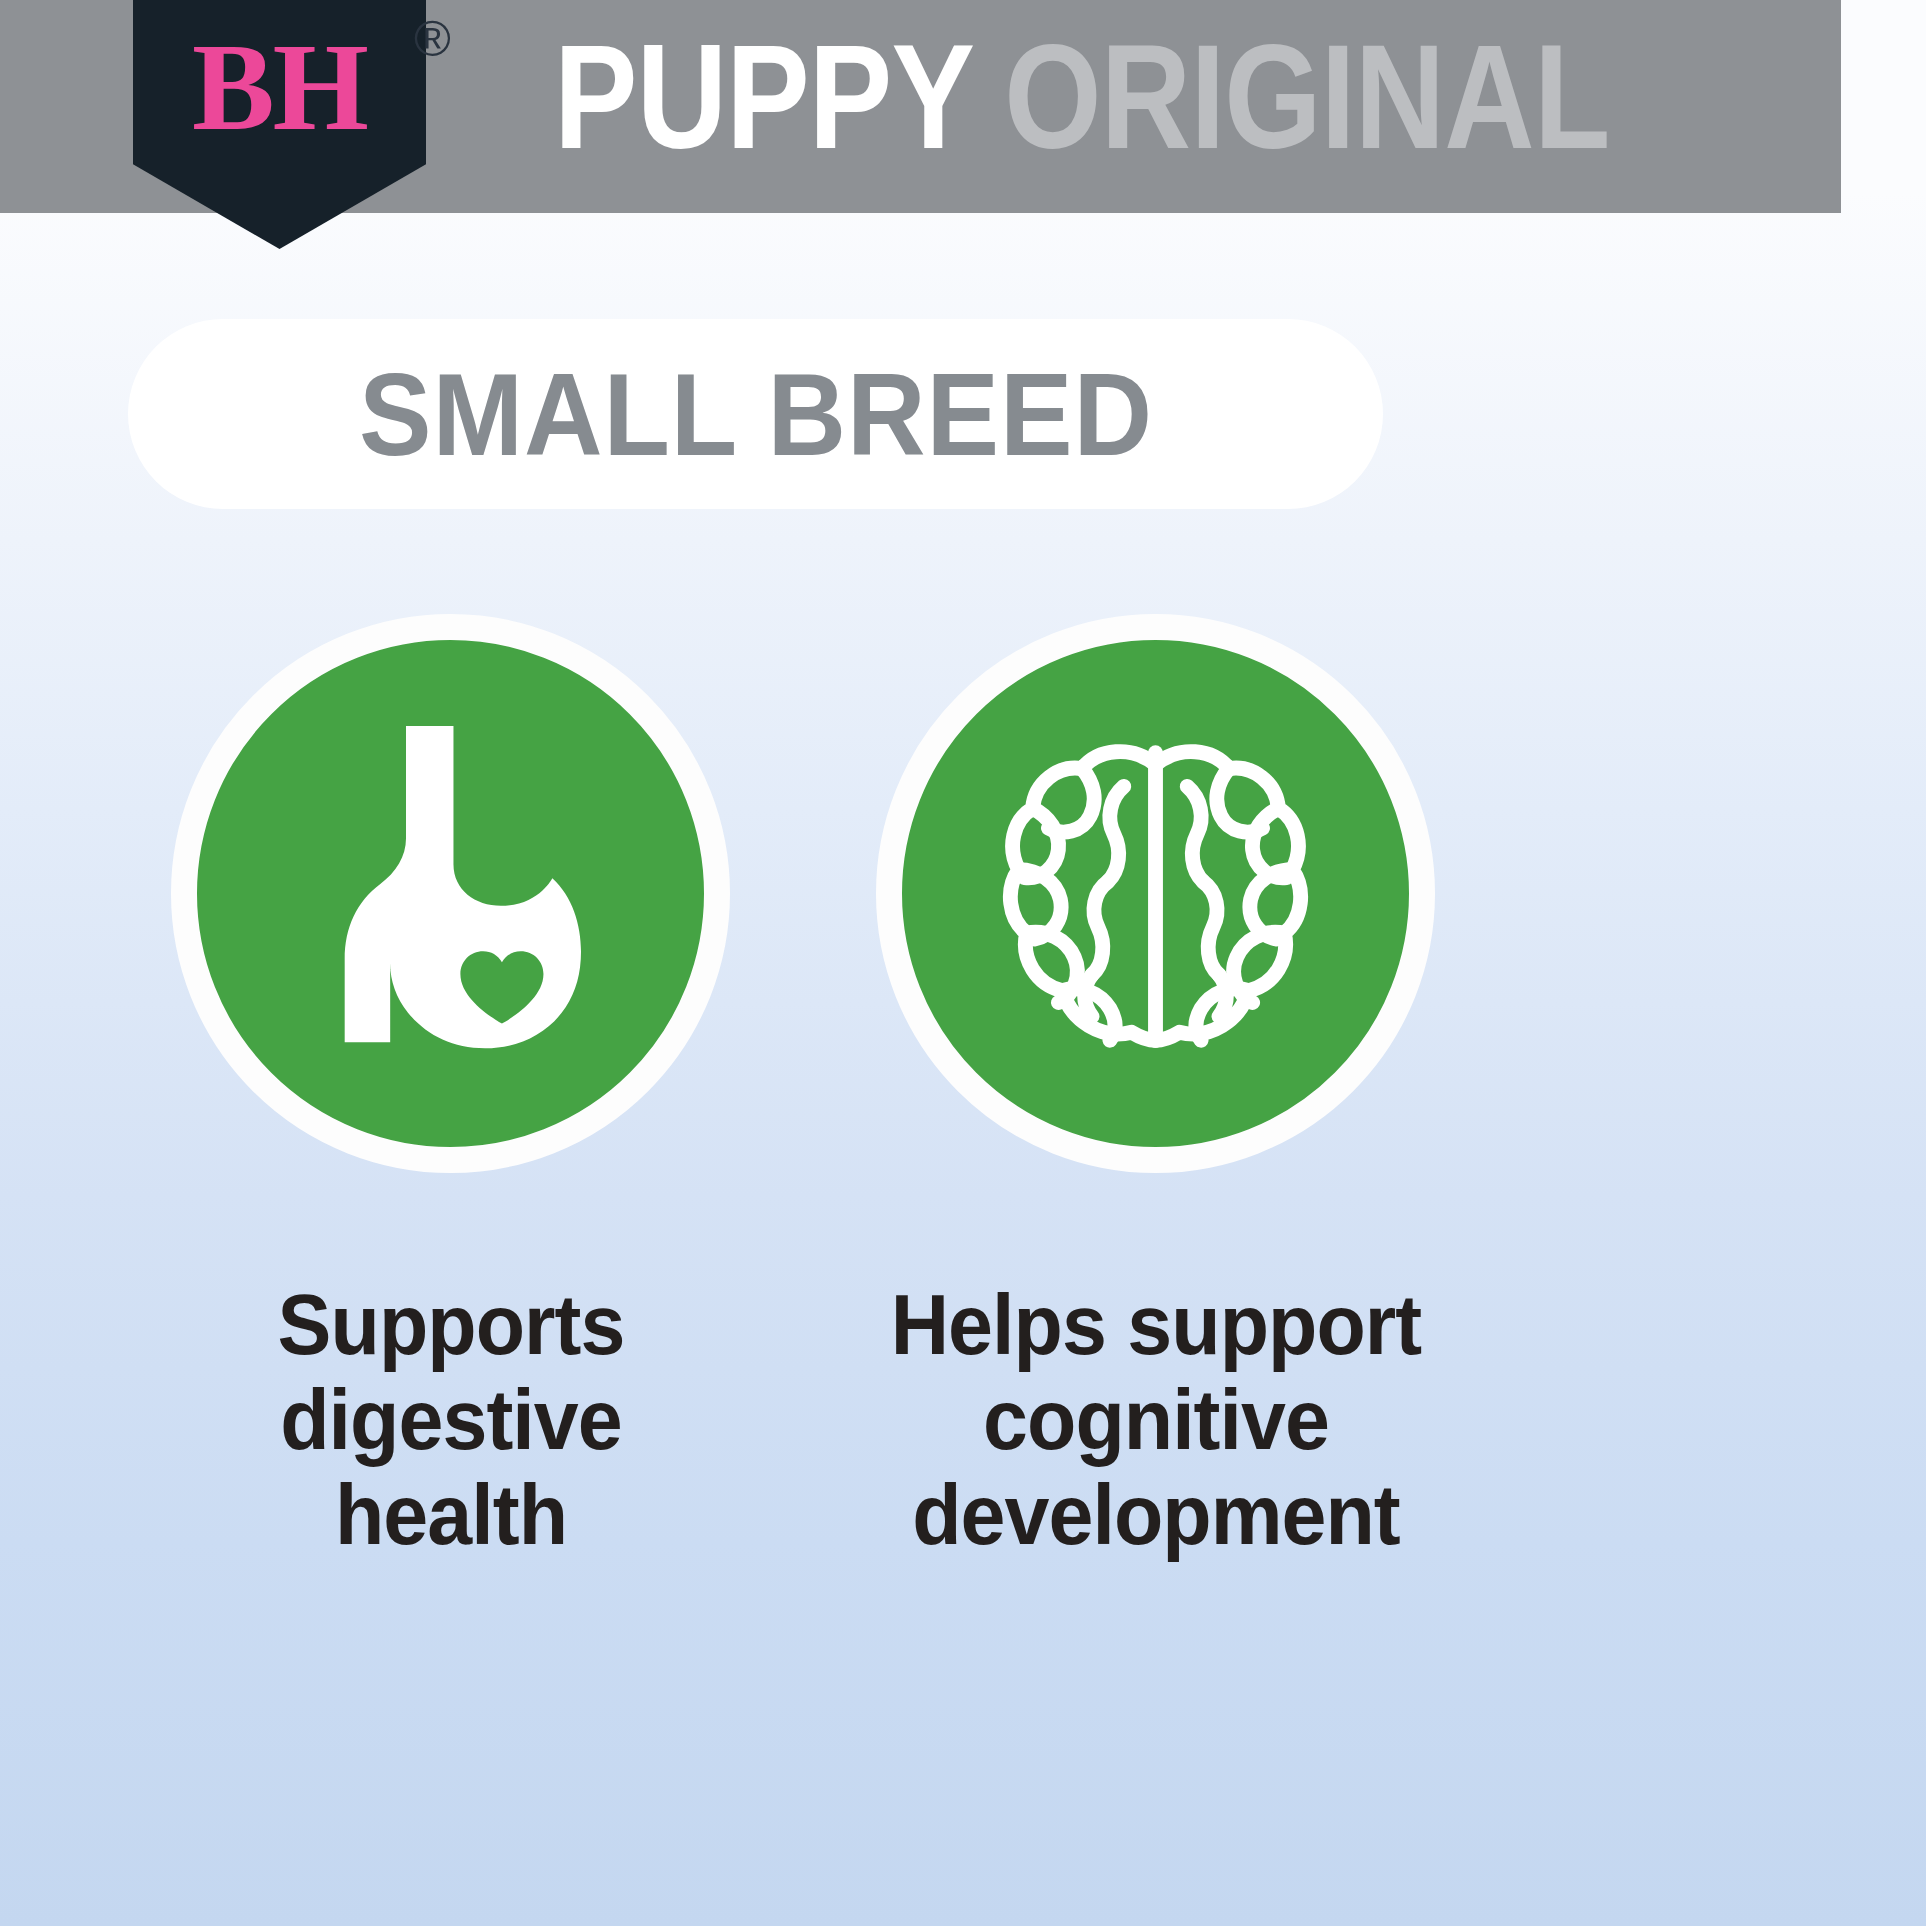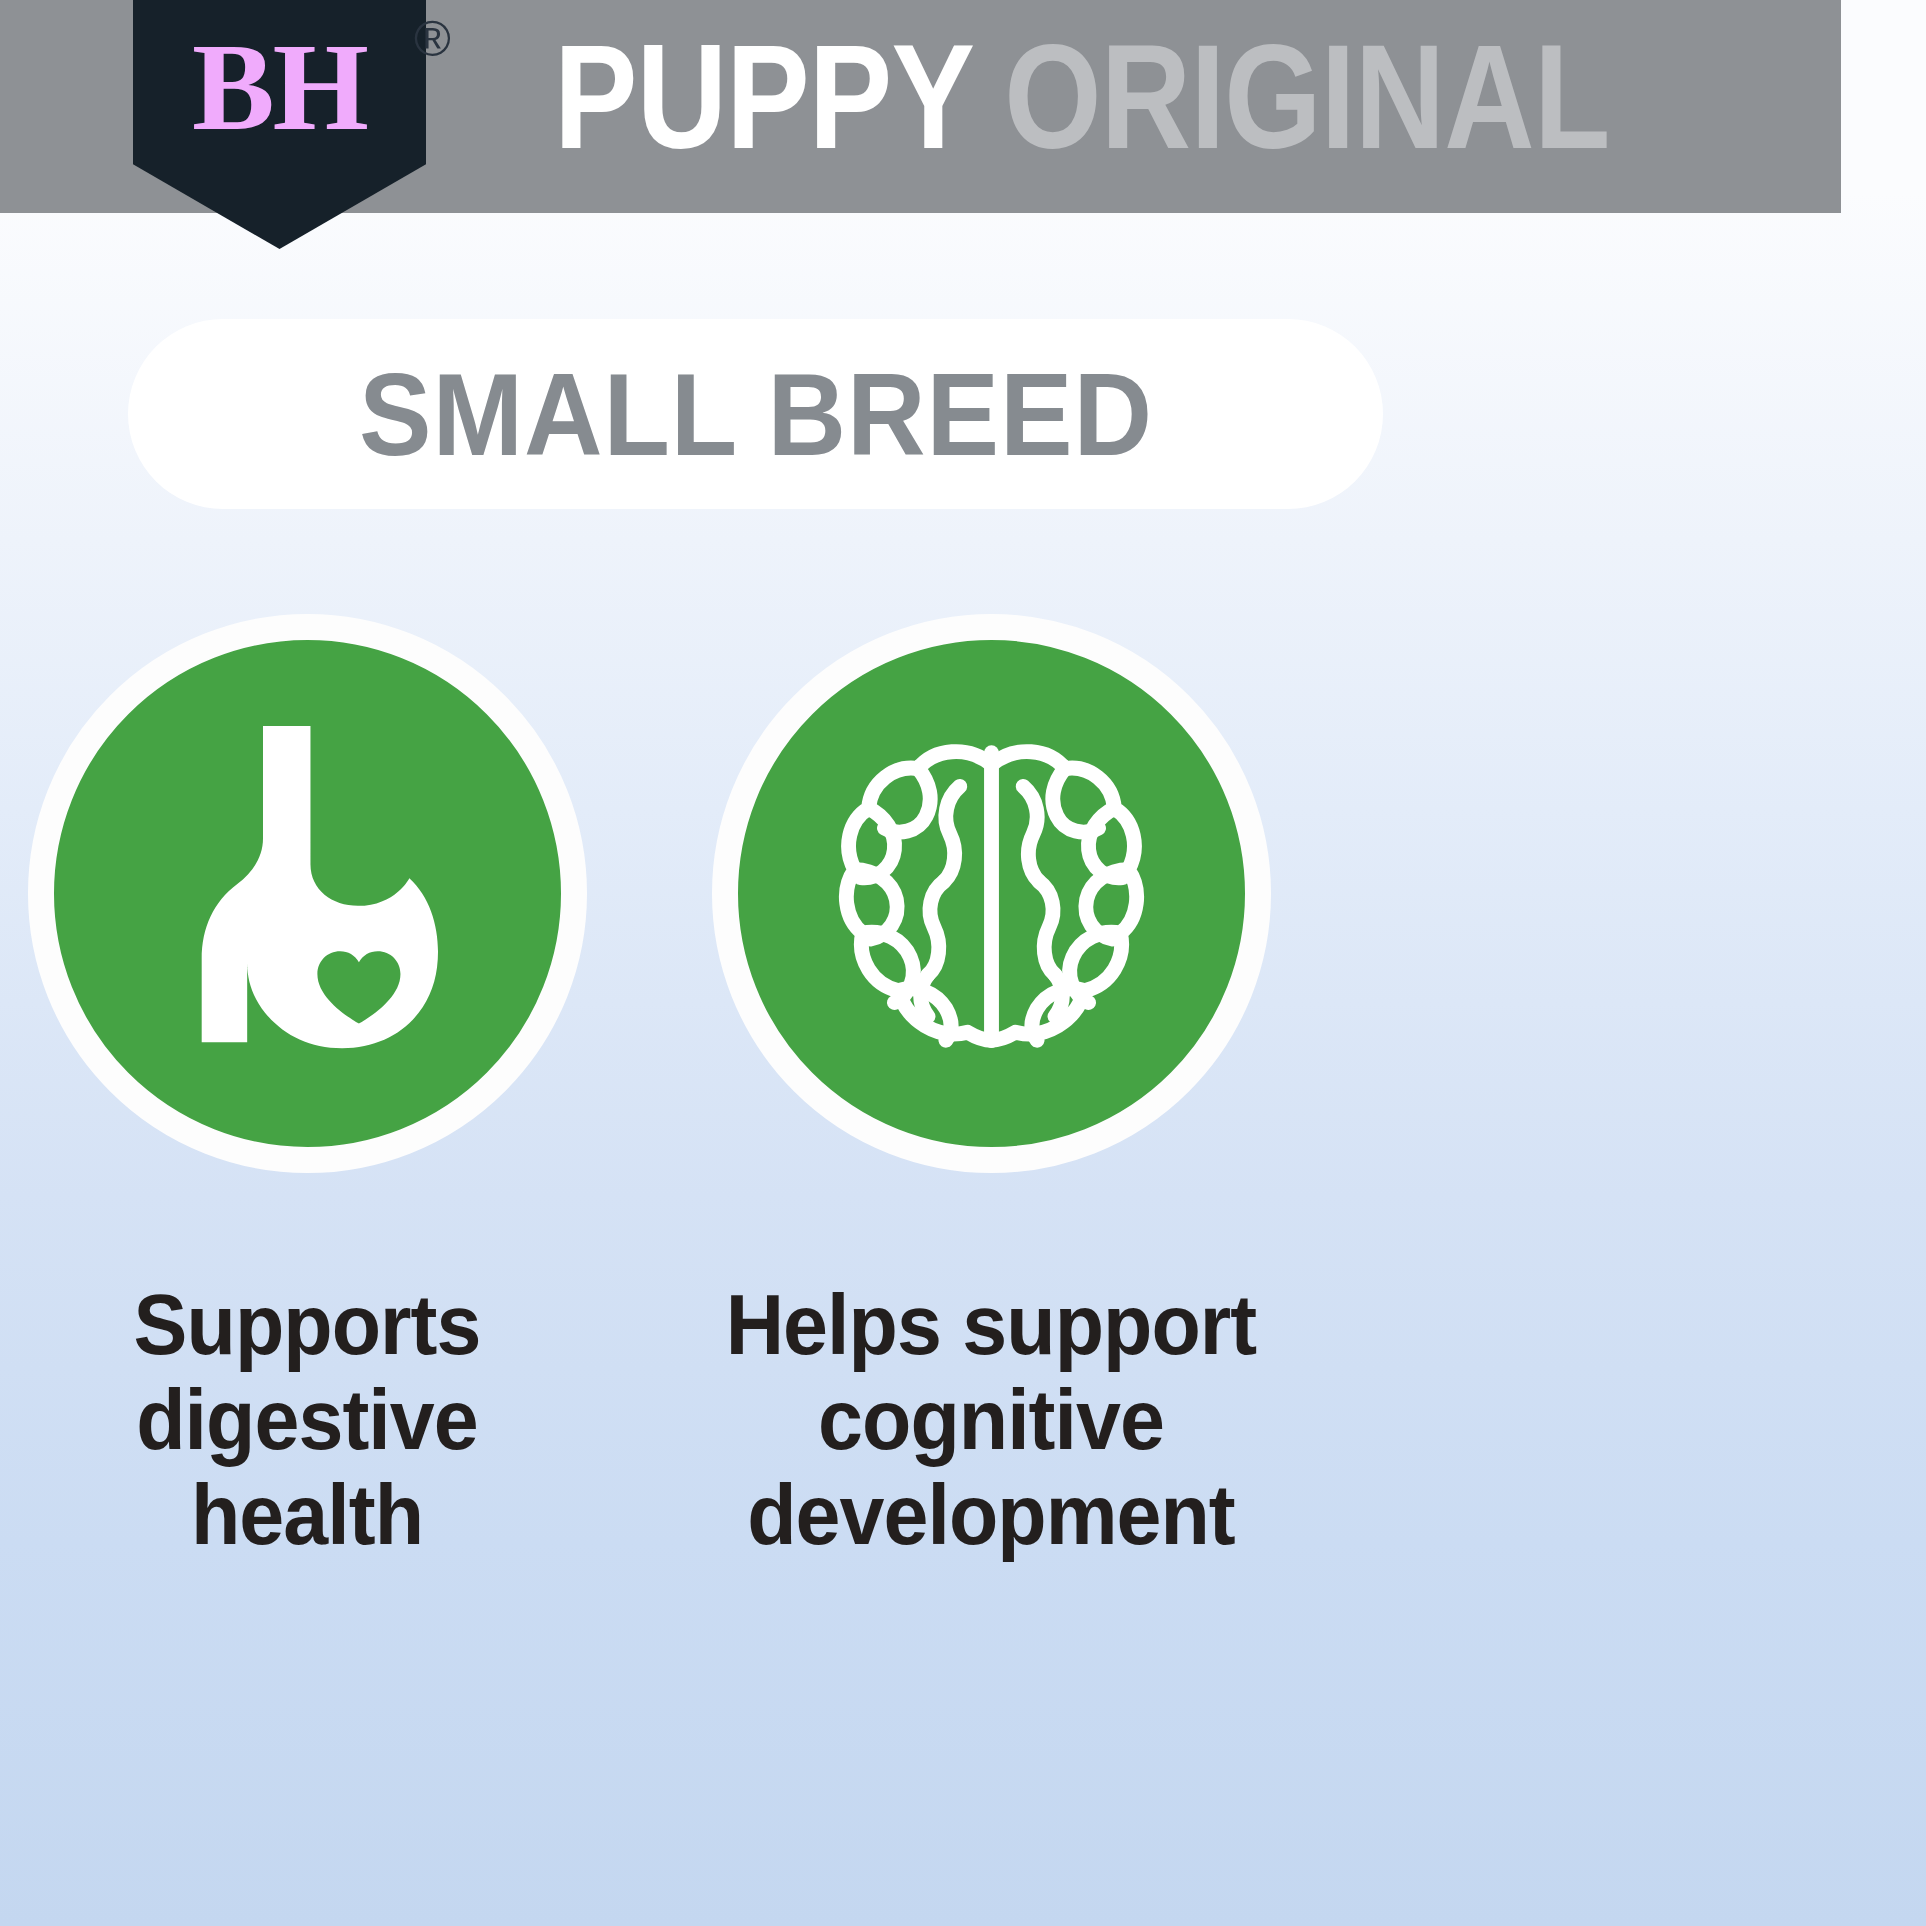--- a/index.html
+++ b/index.html
@@ -67,21 +67,21 @@
     background: #16212a;
     clip-path: polygon(0 0, 100% 0, 100% 66%, 50% 100%, 0 66%);
     z-index: 4;
   }
   .logo-badge-text {
     position: absolute;
     top: 26px;
     left: 0;
     width: 293px;
     text-align: center;
-    color: #f0abfc;
+    color: #ec4899;
     font-size: 124px;
     line-height: 124px;
     font-weight: 700;
     letter-spacing: -2px;
     font-family: "Liberation Serif", serif;
   }
   .registered-mark {
     position: absolute;
     left: 414px;
     top: 14px;
@@ -115,21 +115,22 @@
     transform: scaleX(0.93);
   }
 
   
   .benefits-row {
     position: absolute;
     top: 614px;
     left: 0;
     width: 1606px;
     display: flex;
-    gap: 70px;
+    justify-content: center;
+    gap: 91px;
   }
   .benefit {
     width: 614px;
     display: flex;
     flex-direction: column;
     align-items: center;
   }
 
   .icon-circle {
     width: 559px;

